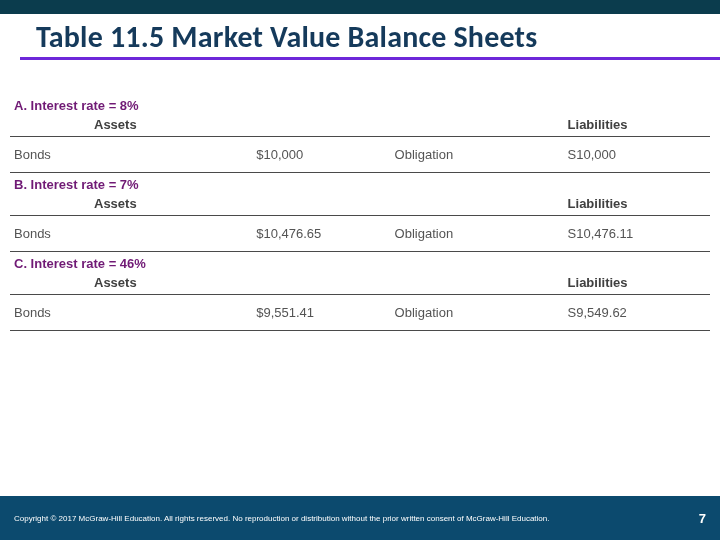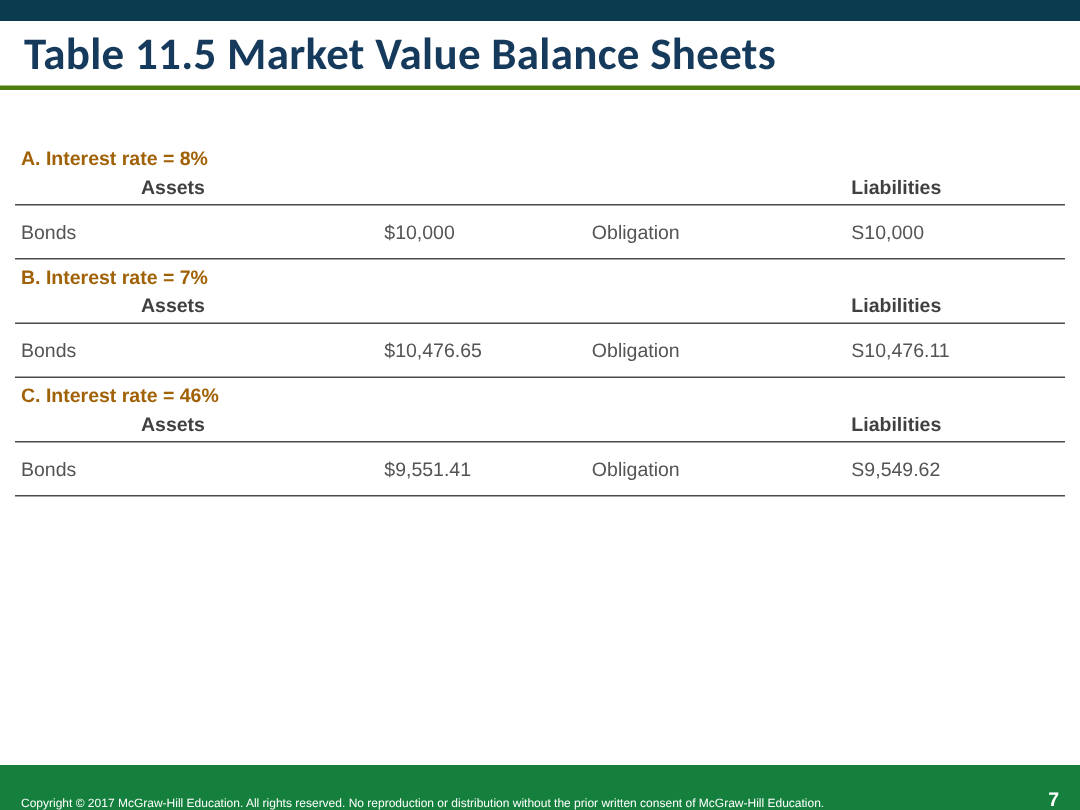--- a/index.html
+++ b/index.html
@@ -1,34 +1,34 @@
 <!DOCTYPE html>
 <html><head>
 <meta charset="utf-8">
 <style>
   * { box-sizing: border-box; margin: 0; padding: 0; }
   html, body { width: 720px; height: 540px; font-family: Arial, Helvetica, sans-serif; background: #fff; }
   .slide { width: 720px; height: 540px; display: flex; flex-direction: column; }
   .topbar { height: 14px; background: #0b3c4d; }
-  .title-wrap { padding: 4px 16px 2px 16px; border-bottom: 3px solid #4d7c0f; }
+  .title-wrap { padding: 4px 16px 2px 16px; border-bottom: 3px solid #6d28d9; margin-left: 20px; }
   .title { font-family: Calibri, Arial, sans-serif; font-size: 30px; color: #153a5b; letter-spacing: 0.2px; }
   .content { flex: 1; padding: 34px 10px 0 10px; }
   .bs-table { width: 100%; font-size: 13px; color: #444; }
   .bs-row { display: flex; align-items: center; padding: 6px 4px; }
-  .panel-label { font-weight: bold; color: #a16207; padding: 4px 4px 2px 4px; }
+  .panel-label { font-weight: bold; color: #701a75; padding: 4px 4px 2px 4px; }
   .sub-hdr { display: flex; border-bottom: 1px solid #4a4a4a; padding: 2px 4px 4px 4px; font-weight: bold; color: #404040; }
   .col-a { width: 35%; }
   .col-b { width: 20%; }
   .col-c { width: 25%; }
   .col-d { width: 20%; text-align: left; }
   .assets-h { padding-left: 80px; }
   .data-row { border-bottom: 1px solid #4a4a4a; padding: 10px 4px; color: #545454; }
   .data-row:last-child { border-bottom: 1px solid #4a4a4a; }
   .section { margin-bottom: 0; }
-  .footer { height: 30px; background: #15803d; color: #fff; display: flex; align-items: flex-end; padding: 0 14px; font-size: 8px; justify-content: space-between; }
+  .footer { height: 44px; background: #0c4a6e; color: #fff; display: flex; align-items: center; padding: 0 14px; font-size: 8px; justify-content: space-between; }
   .pagenum { font-size: 13px; font-weight: bold; }
 </style>
 </head>
 <body>
 
 <div class="slide">
   <div class="topbar"></div>
   <div class="title-wrap">
     <h1 class="title">Table 11.5 Market Value Balance Sheets</h1>
   </div>

